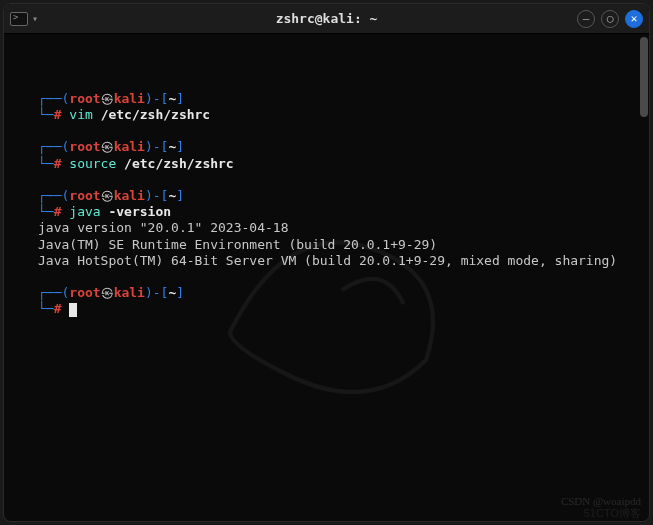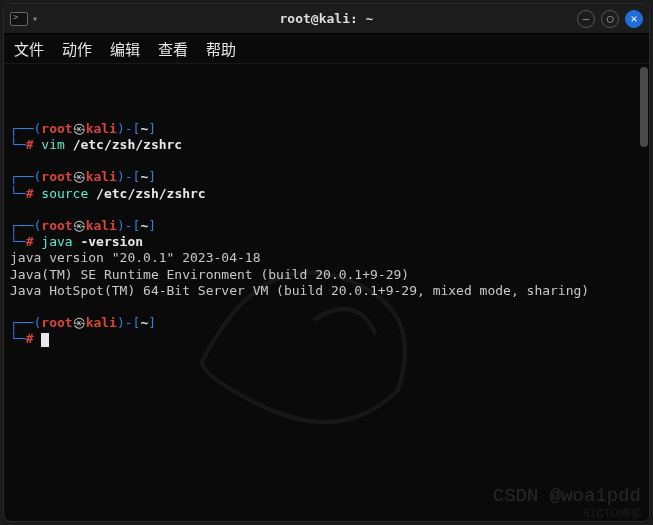--- a/index.html
+++ b/index.html
@@ -98,20 +98,21 @@
       padding: 0 10px;
       border-bottom: 1px solid #1a1a1a;
       color: #e8e8e8;
       font-size: 15px;
     }
     .menu-item { cursor: pointer; }
     .terminal-wrap {
       flex: 1;
       display: flex;
       position: relative;
+      margin-left: 28px;
     }
     .terminal {
       flex: 1;
       padding: 8px 6px;
       color: #d0d0d0;
       font-size: 13px;
       line-height: 1.25;
       white-space: pre;
       font-family: "DejaVu Sans Mono", monospace;
       position: relative;
@@ -142,22 +143,22 @@
       height: 14px;
       background: #e8e8e8;
       vertical-align: middle;
     }
     .prompt-block { margin-bottom: 16px; }
     .watermark1 {
       position: absolute;
       right: 12px;
       bottom: 18px;
       color: rgba(255,255,255,0.12);
-      font-size: 19px;
-      font-family: Liberation Mono, monospace;
+      font-size: 11px;
+      font-family: Liberation Serif, serif;
     }
     .watermark2 {
       position: absolute;
       right: 12px;
       bottom: 4px;
       color: rgba(255,255,255,0.08);
       font-size: 11px;
       font-family: sans-serif;
     }
     .dragon-bg {
@@ -173,35 +174,28 @@
 </head>
 <body>
 
 <div class="window">
 
   <div class="titlebar">
     <div class="titlebar-left">
       <span class="term-icon"></span>
       <span class="chev-icon">▾</span>
     </div>
-    <div class="title-text">root@kali: ~</div>
+    <div class="title-text">zshrc@kali: ~</div>
     <div class="win-controls">
       <div class="win-btn">–</div>
       <div class="win-btn">◯</div>
       <div class="win-btn close">✕</div>
     </div>
   </div>
 
-  <div class="menubar">
-    <span class="menu-item">文件</span>
-    <span class="menu-item">动作</span>
-    <span class="menu-item">编辑</span>
-    <span class="menu-item">查看</span>
-    <span class="menu-item">帮助</span>
-  </div>
 
   <div class="terminal-wrap">
     <div class="terminal" id="terminal">
       <svg class="dragon-bg" viewBox="0 0 100 100">
         <path d="M10 60 Q30 20 60 30 Q90 40 80 70 Q60 90 30 75 Q10 65 10 60 Z M50 45 Q65 35 72 50" fill="none" stroke="#fff" stroke-width="1.5"></path>
       </svg>
     <div class="prompt-block"><div><span class="c-blue">┌──(</span><span class="c-red">root</span><span class="c-gray">㉿</span><span class="c-red">kali</span><span class="c-blue">)-[</span><span class="c-white">~</span><span class="c-blue">]</span></div><div><span class="c-blue">└─</span><span class="c-red">#</span> <span class="c-orange">vim </span><span class="c-white">/etc/zsh/zshrc</span></div></div><div class="prompt-block"><div><span class="c-blue">┌──(</span><span class="c-red">root</span><span class="c-gray">㉿</span><span class="c-red">kali</span><span class="c-blue">)-[</span><span class="c-white">~</span><span class="c-blue">]</span></div><div><span class="c-blue">└─</span><span class="c-red">#</span> <span class="c-orange">source </span><span class="c-white">/etc/zsh/zshrc</span></div></div><div class="prompt-block"><div><span class="c-blue">┌──(</span><span class="c-red">root</span><span class="c-gray">㉿</span><span class="c-red">kali</span><span class="c-blue">)-[</span><span class="c-white">~</span><span class="c-blue">]</span></div><div><span class="c-blue">└─</span><span class="c-red">#</span> <span class="c-orange">java </span><span class="c-white">-version</span></div><div class="c-gray">java version "20.0.1" 2023-04-18</div><div class="c-gray">Java(TM) SE Runtime Environment (build 20.0.1+9-29)</div><div class="c-gray">Java HotSpot(TM) 64-Bit Server VM (build 20.0.1+9-29, mixed mode, sharing)</div></div><div class="prompt-block"><div><span class="c-blue">┌──(</span><span class="c-red">root</span><span class="c-gray">㉿</span><span class="c-red">kali</span><span class="c-blue">)-[</span><span class="c-white">~</span><span class="c-blue">]</span></div><div><span class="c-blue">└─</span><span class="c-red">#</span> <span class="cursor"></span></div></div></div>
     <div class="scrollbar">
       <div class="scrollbar-thumb"></div>
     </div>

